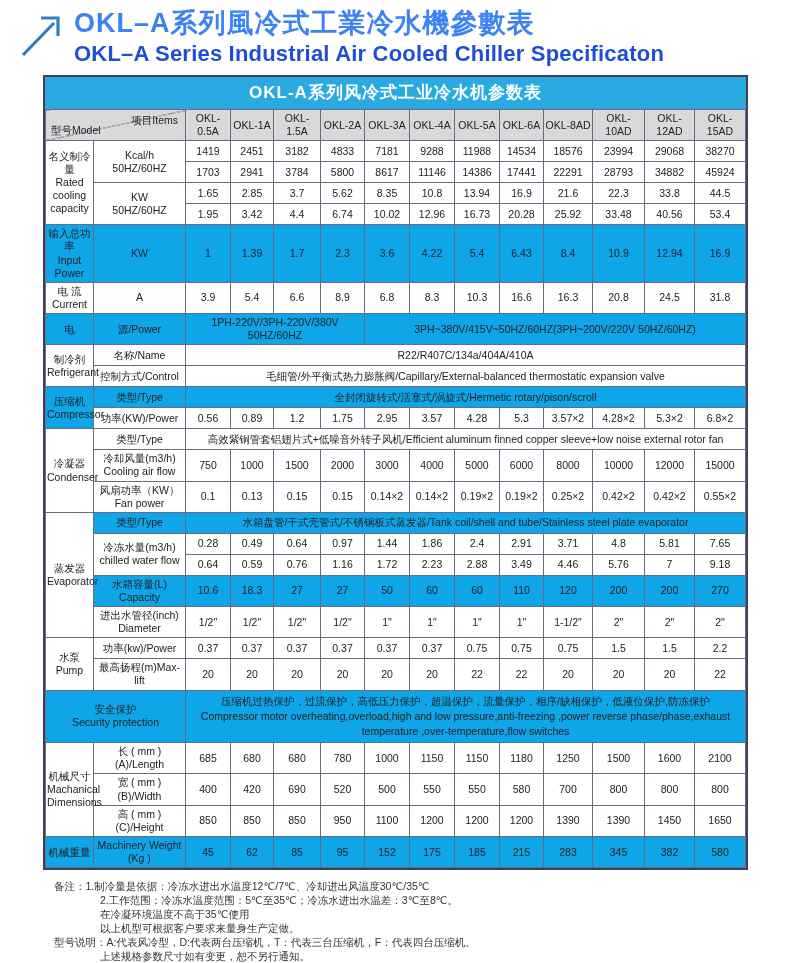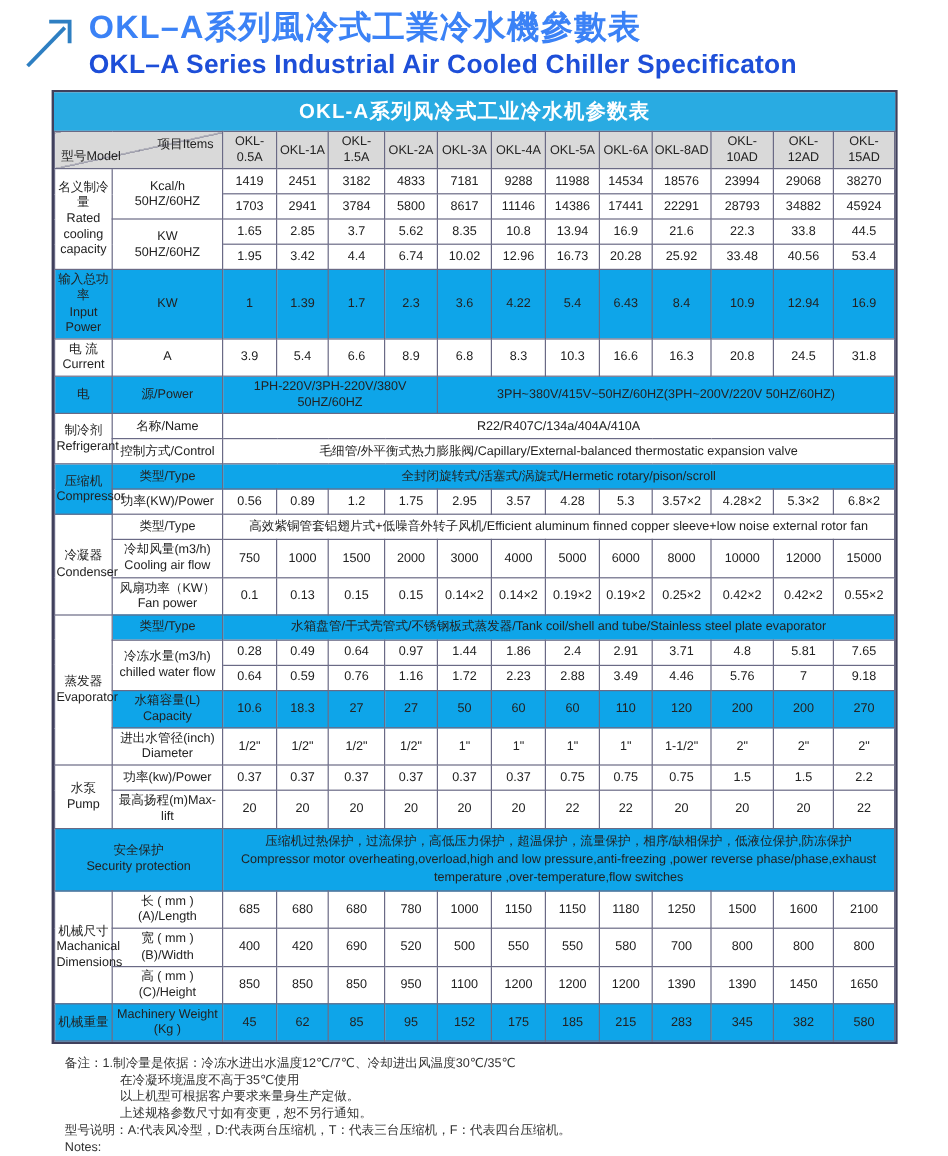--- a/index.html
+++ b/index.html
@@ -416,20 +416,21 @@
             <td>345</td>
             <td>382</td>
             <td>580</td>
           </tr>
         </tbody>
     </table>
   </div>
 
   <div class="notes" id="notes">
       <div class="note-line">备注：1.制冷量是依据：冷冻水进出水温度12℃/7℃、冷却进出风温度30℃/35℃</div>
+      <div class="note-line ind1">2.工作范围：冷冻水温度范围：5℃至35℃；冷冻水进出水温差：3℃至8℃。</div>
       <div class="note-line ind1">在冷凝环境温度不高于35℃使用</div>
       <div class="note-line ind1">以上机型可根据客户要求来量身生产定做。</div>
+      <div class="note-line">型号说明：A:代表风冷型，D:代表两台压缩机，T：代表三台压缩机，F：代表四台压缩机。</div>
       <div class="note-line ind1">上述规格参数尺寸如有变更，恕不另行通知。</div>
-      <div class="note-line">型号说明：A:代表风冷型，D:代表两台压缩机，T：代表三台压缩机，F：代表四台压缩机。</div>
       <div class="note-line">Notes:</div>
     </div>
 
 </div>
 
 </body></html>

